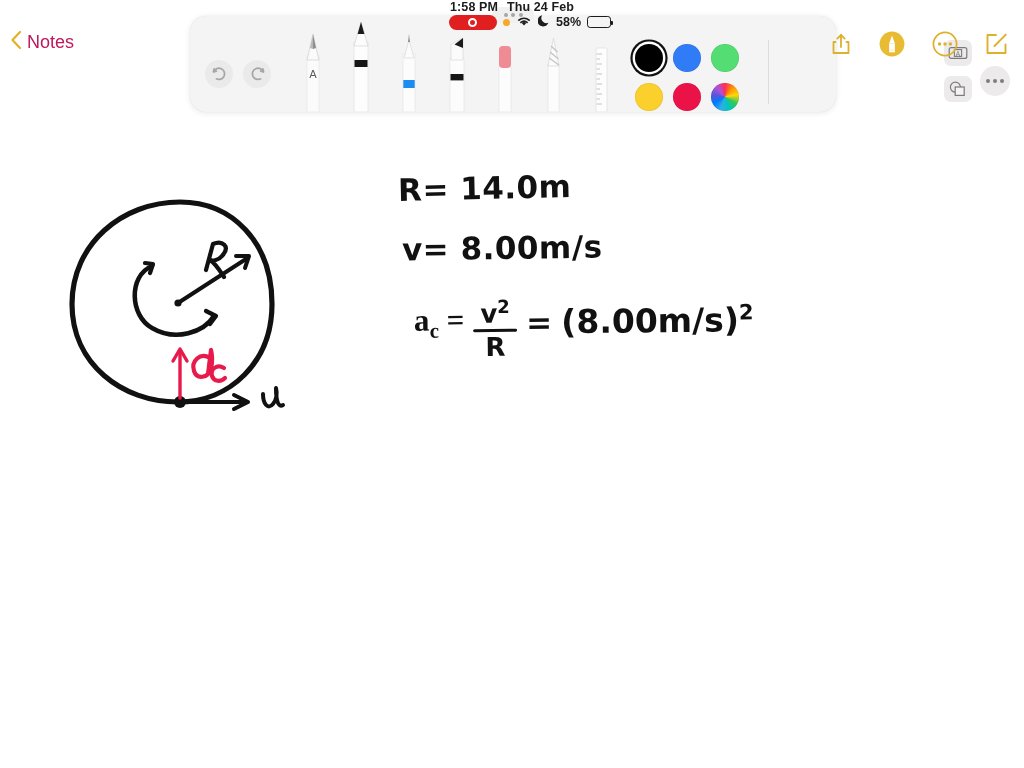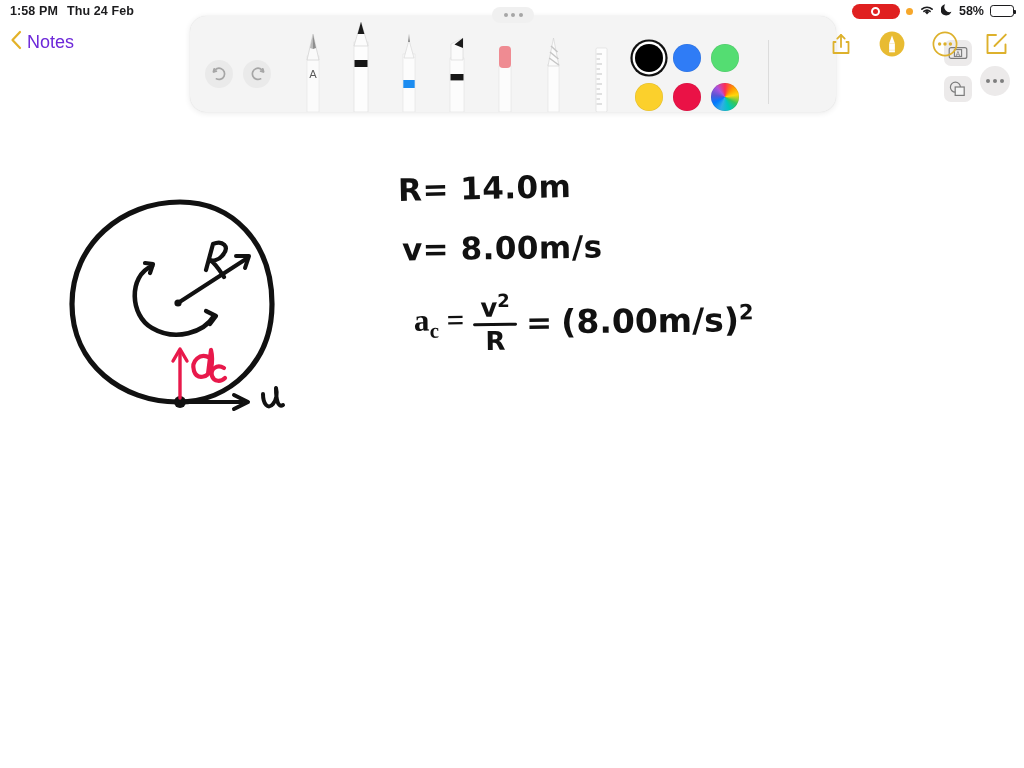--- a/index.html
+++ b/index.html
@@ -27,20 +27,21 @@
     top: 0; left: 0;
     width: 1024px;
     height: 22px;
     display: flex;
     align-items: center;
     justify-content: space-between;
     padding: 0 10px;
     box-sizing: border-box;
     z-index: 40;
     pointer-events: none;
+    flex-direction: column;
   }
   .status-left {
     display: flex;
     align-items: center;
     gap: 9px;
     font-size: 12.5px;
     font-weight: bold;
     color: #1c1c1e;
     letter-spacing: 0.1px;
   }
@@ -104,21 +105,21 @@
   }
 
   
   .back-button {
     position: absolute;
     top: 30px;
     left: 10px;
     display: flex;
     align-items: center;
     gap: 5px;
-    color: #6d28d9;
+    color: #be185d;
     font-size: 18px;
     cursor: pointer;
     z-index: 30;
   }
   .back-chevron { display: block; }
 
   
   .toolbar {
     position: absolute;
     top: 16px;
@@ -561,21 +562,21 @@
         <path d="M263 264 C 263 274 268 280 273 274 C 277 269 277 262 276 258 C 276 270 278 278 283 275"></path>
       </g>
     </svg>
 
     <div class="hw" style="left:398px; top:40px; font-size:31px; letter-spacing:0.5px; transform: rotate(-1.3deg);">R= 14.0m</div>
 
     <div class="hw" style="left:402px; top:100px; font-size:31px; letter-spacing:0.5px; transform: rotate(-0.8deg);">v= 8.00m/s</div>
 
     <div style="position:absolute; left:414px; top:160px; display:flex; align-items:center; gap:9px; transform: rotate(-0.6deg);">
       <span class="hw" style="position:relative; font-size:31px;font-family:Liberation Serif, serif;">a<sub style="font-size:21px;">c</sub> =</span>
-      <span style="display:inline-flex; flex-direction:column; align-items:center; position:relative; top:1px;">
+      <span style="display:inline-flex; flex-direction:column; align-items:center; position:relative; top:7px;">
         <span class="hw" style="position:relative; font-size:26px; line-height:1.05;">v<sup style="font-size:18px;">2</sup></span>
         <span style="width:44px; height:3.4px; background:#111; border-radius:2px; margin:1px 0 2px;"></span>
         <span class="hw" style="position:relative; font-size:26px; line-height:1.05;">R</span>
       </span>
       <span class="hw" style="position:relative; font-size:31px;">=</span>
       <span class="hw" style="position:relative; font-size:33px;">(8.00m/s)<sup style="font-size:21px;">2</sup></span>
     </div>
 
   </div>
 

